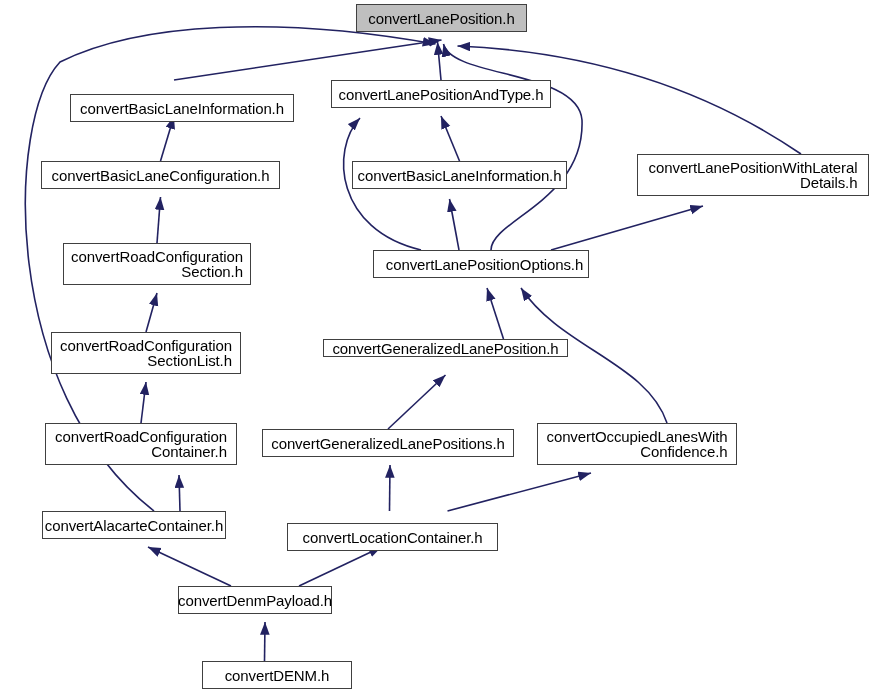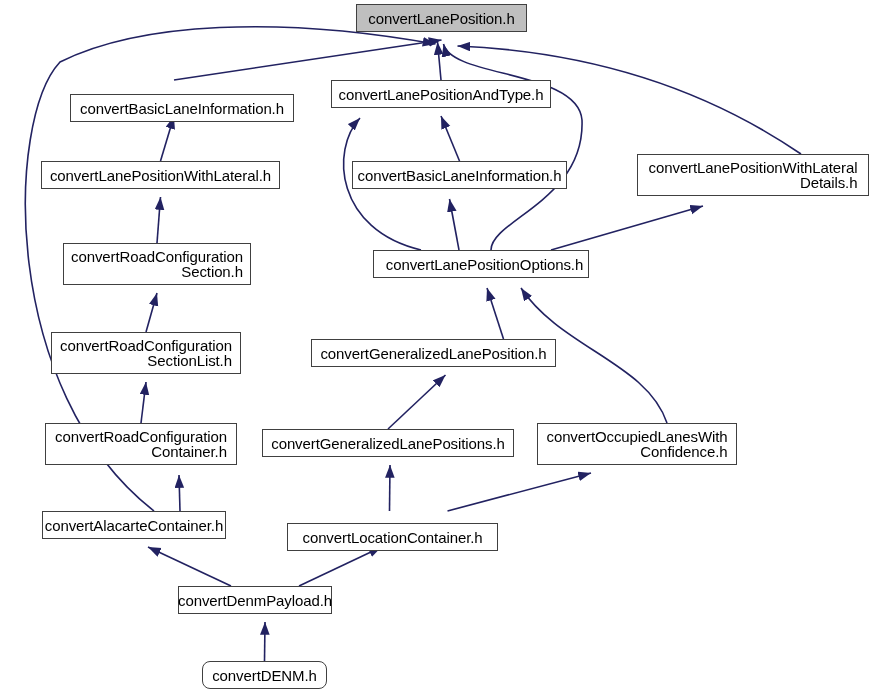--- a/index.html
+++ b/index.html
@@ -82,32 +82,32 @@
         <path d="M 264.5 661 L 265 622" marker-end="url(#arrowhead)"></path>
       </g>
   </svg>
 
   <div id="nodes">
       <div class="node highlight" style="left: 356px; top: 4px; width: 171px; height: 28px;">convertLanePosition.h</div>
       <div class="node" style="left: 70px; top: 80px; width: 224px; height: 28px; margin-top: 14px;">convertBasicLaneInformation.h</div>
       <div class="node" style="left: 331px; top: 80px; width: 220px; height: 28px;">convertLanePositionAndType.h</div>
       <div class="node" style="left: 637px; top: 154px; width: 232px; height: 42px;">convertLanePositionWithLateral
 Details.h</div>
-      <div class="node" style="left: 41px; top: 161px; width: 239px; height: 28px;">convertLanePositionWithLateral.h</div>
+      <div class="node" style="left: 41px; top: 161px; width: 239px; height: 28px;">convertBasicLaneConfiguration.h</div>
       <div class="node" style="left: 352px; top: 161px; width: 215px; height: 28px;">convertBasicLaneInformation.h</div>
       <div class="node" style="left: 63px; top: 243px; width: 188px; height: 42px;">convertRoadConfiguration
 Section.h</div>
       <div class="node" style="left: 373px; top: 250px; width: 216px; height: 28px; padding-left: 7px;">convertLanePositionOptions.h</div>
       <div class="node" style="left: 51px; top: 332px; width: 190px; height: 42px;">convertRoadConfiguration
 SectionList.h</div>
-      <div class="node" style="left: 311px; top: 339px; width: 245px; height: 28px;">convertGeneralizedLanePosition.h</div>
+      <div class="node" style="left: 323px; top: 339px; width: 245px; height: 18px;">convertGeneralizedLanePosition.h</div>
       <div class="node" style="left: 45px; top: 423px; width: 192px; height: 42px;">convertRoadConfiguration
 Container.h</div>
       <div class="node" style="left: 262px; top: 429px; width: 252px; height: 28px;">convertGeneralizedLanePositions.h</div>
       <div class="node" style="left: 537px; top: 423px; width: 200px; height: 42px;">convertOccupiedLanesWith
 Confidence.h</div>
       <div class="node" style="left: 42px; top: 511px; width: 184px; height: 28px;">convertAlacarteContainer.h</div>
       <div class="node" style="left: 287px; top: 523px; width: 211px; height: 28px;">convertLocationContainer.h</div>
       <div class="node" style="left: 178px; top: 586px; width: 154px; height: 28px;">convertDenmPayload.h</div>
-      <div class="node" style="left: 202px; top: 661px; width: 125px; height: 28px; border-radius: 8px;">convertDENM.h</div>
+      <div class="node" style="left: 202px; top: 661px; width: 150px; height: 28px;">convertDENM.h</div>
     </div>
 
 </div>
 
 </body></html>

